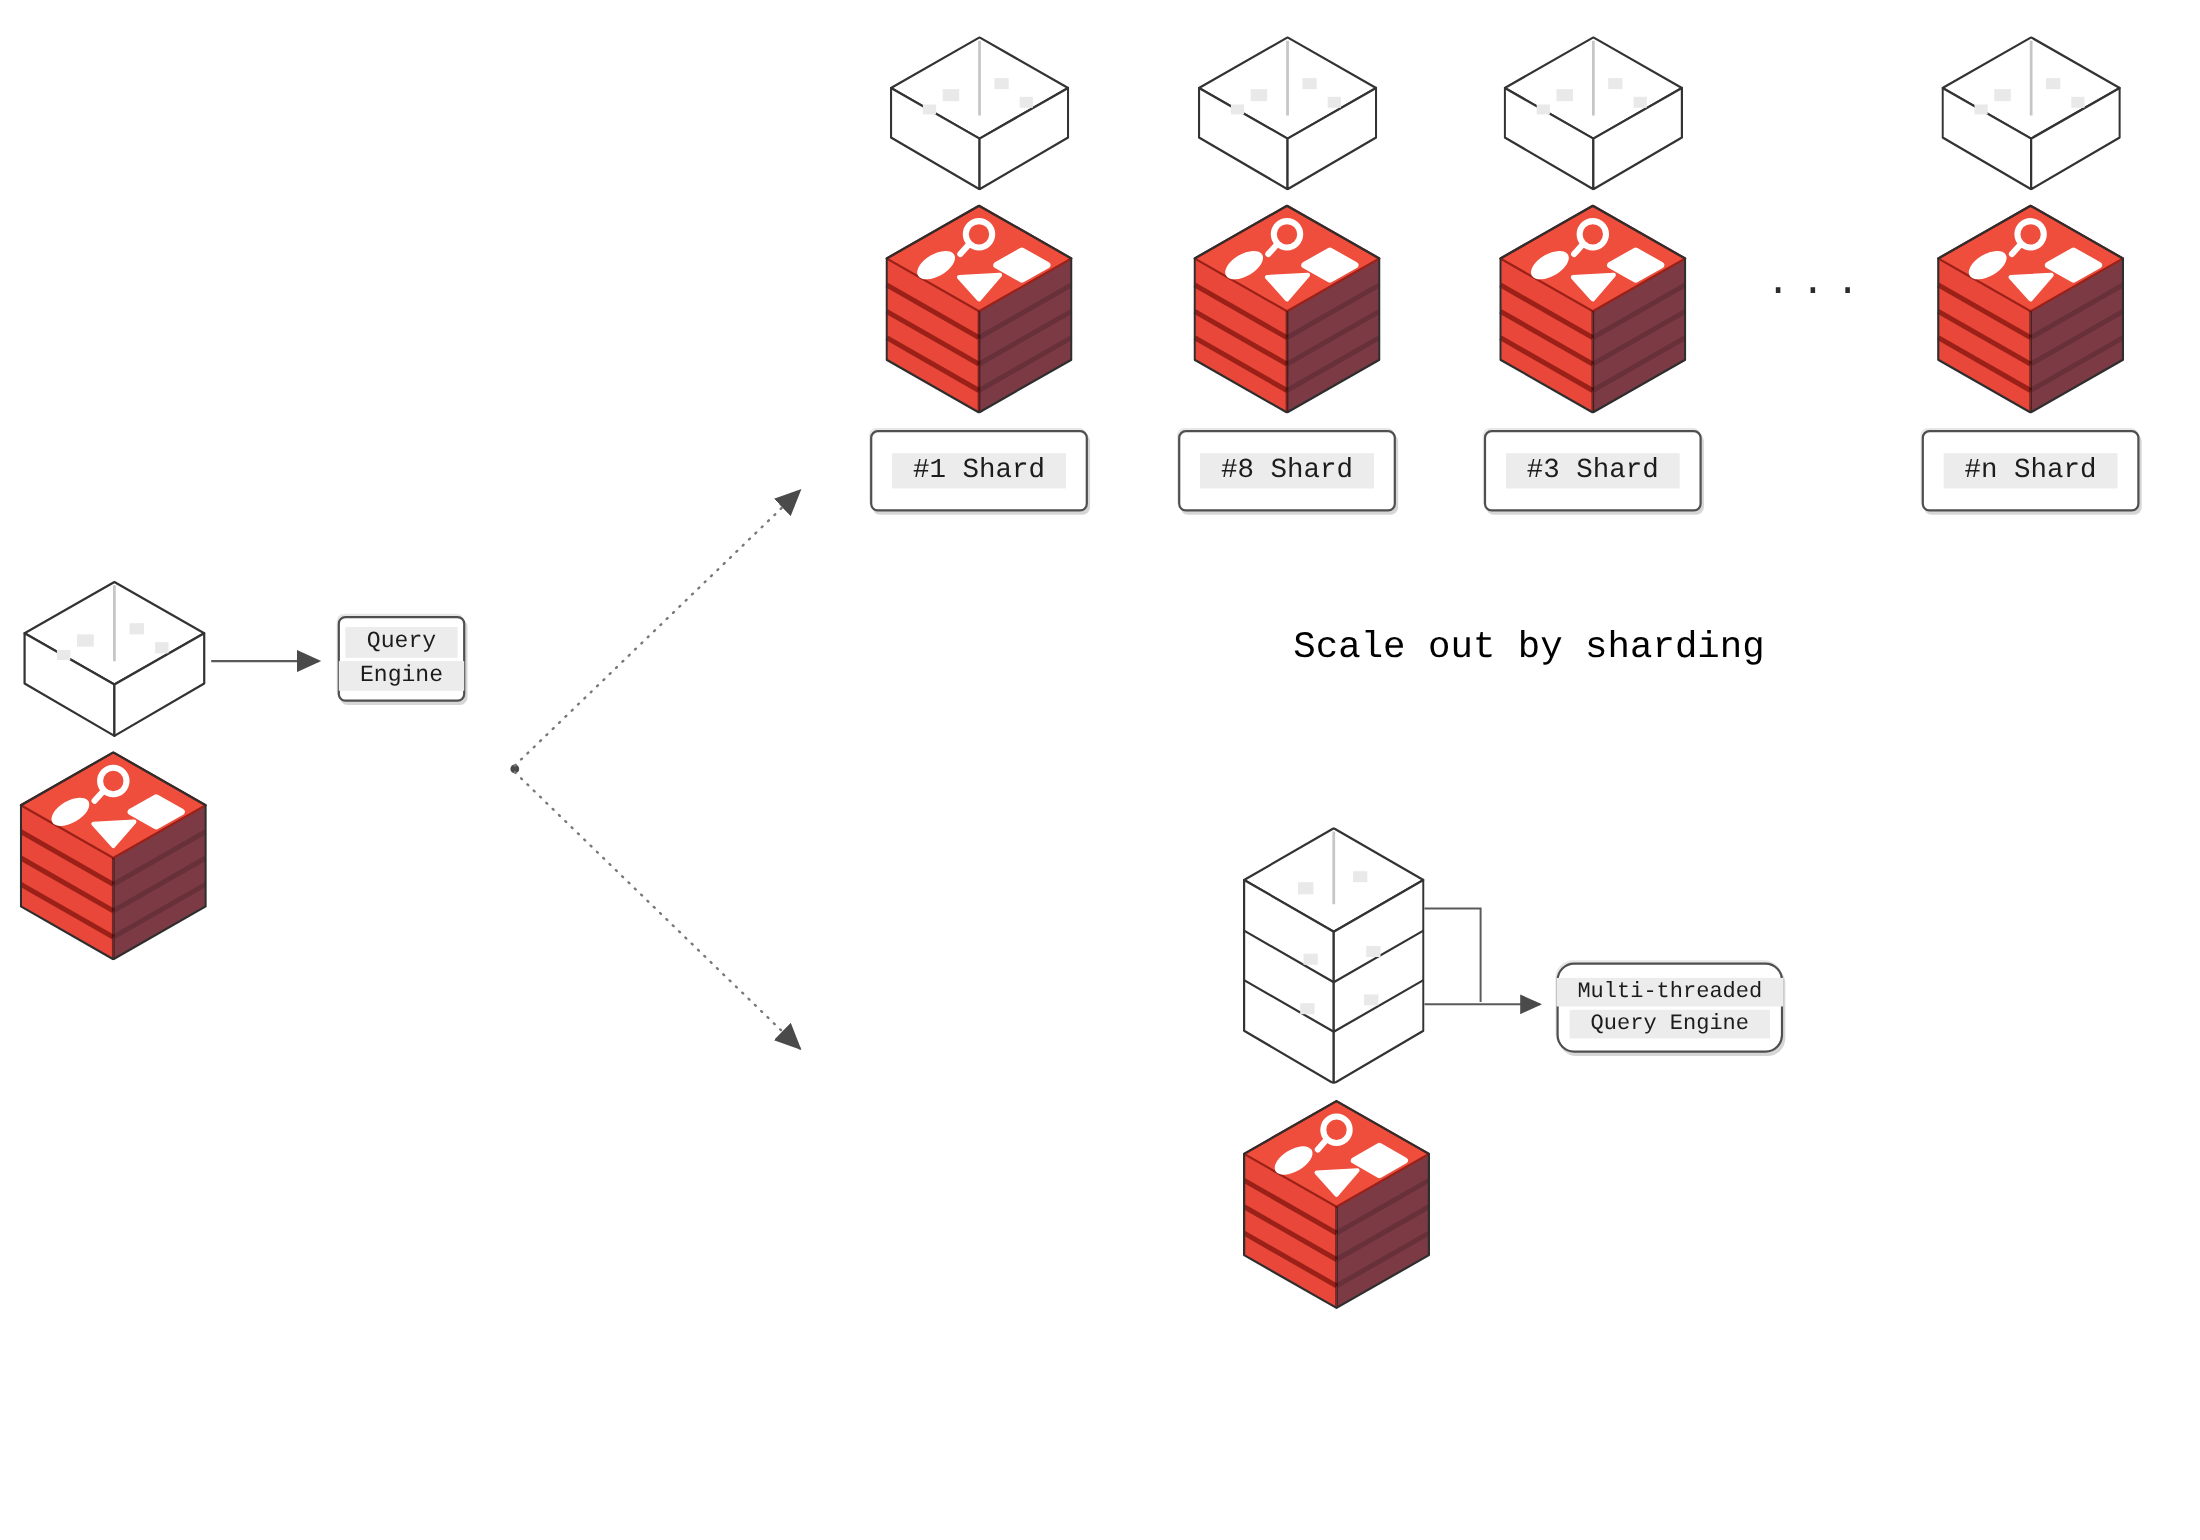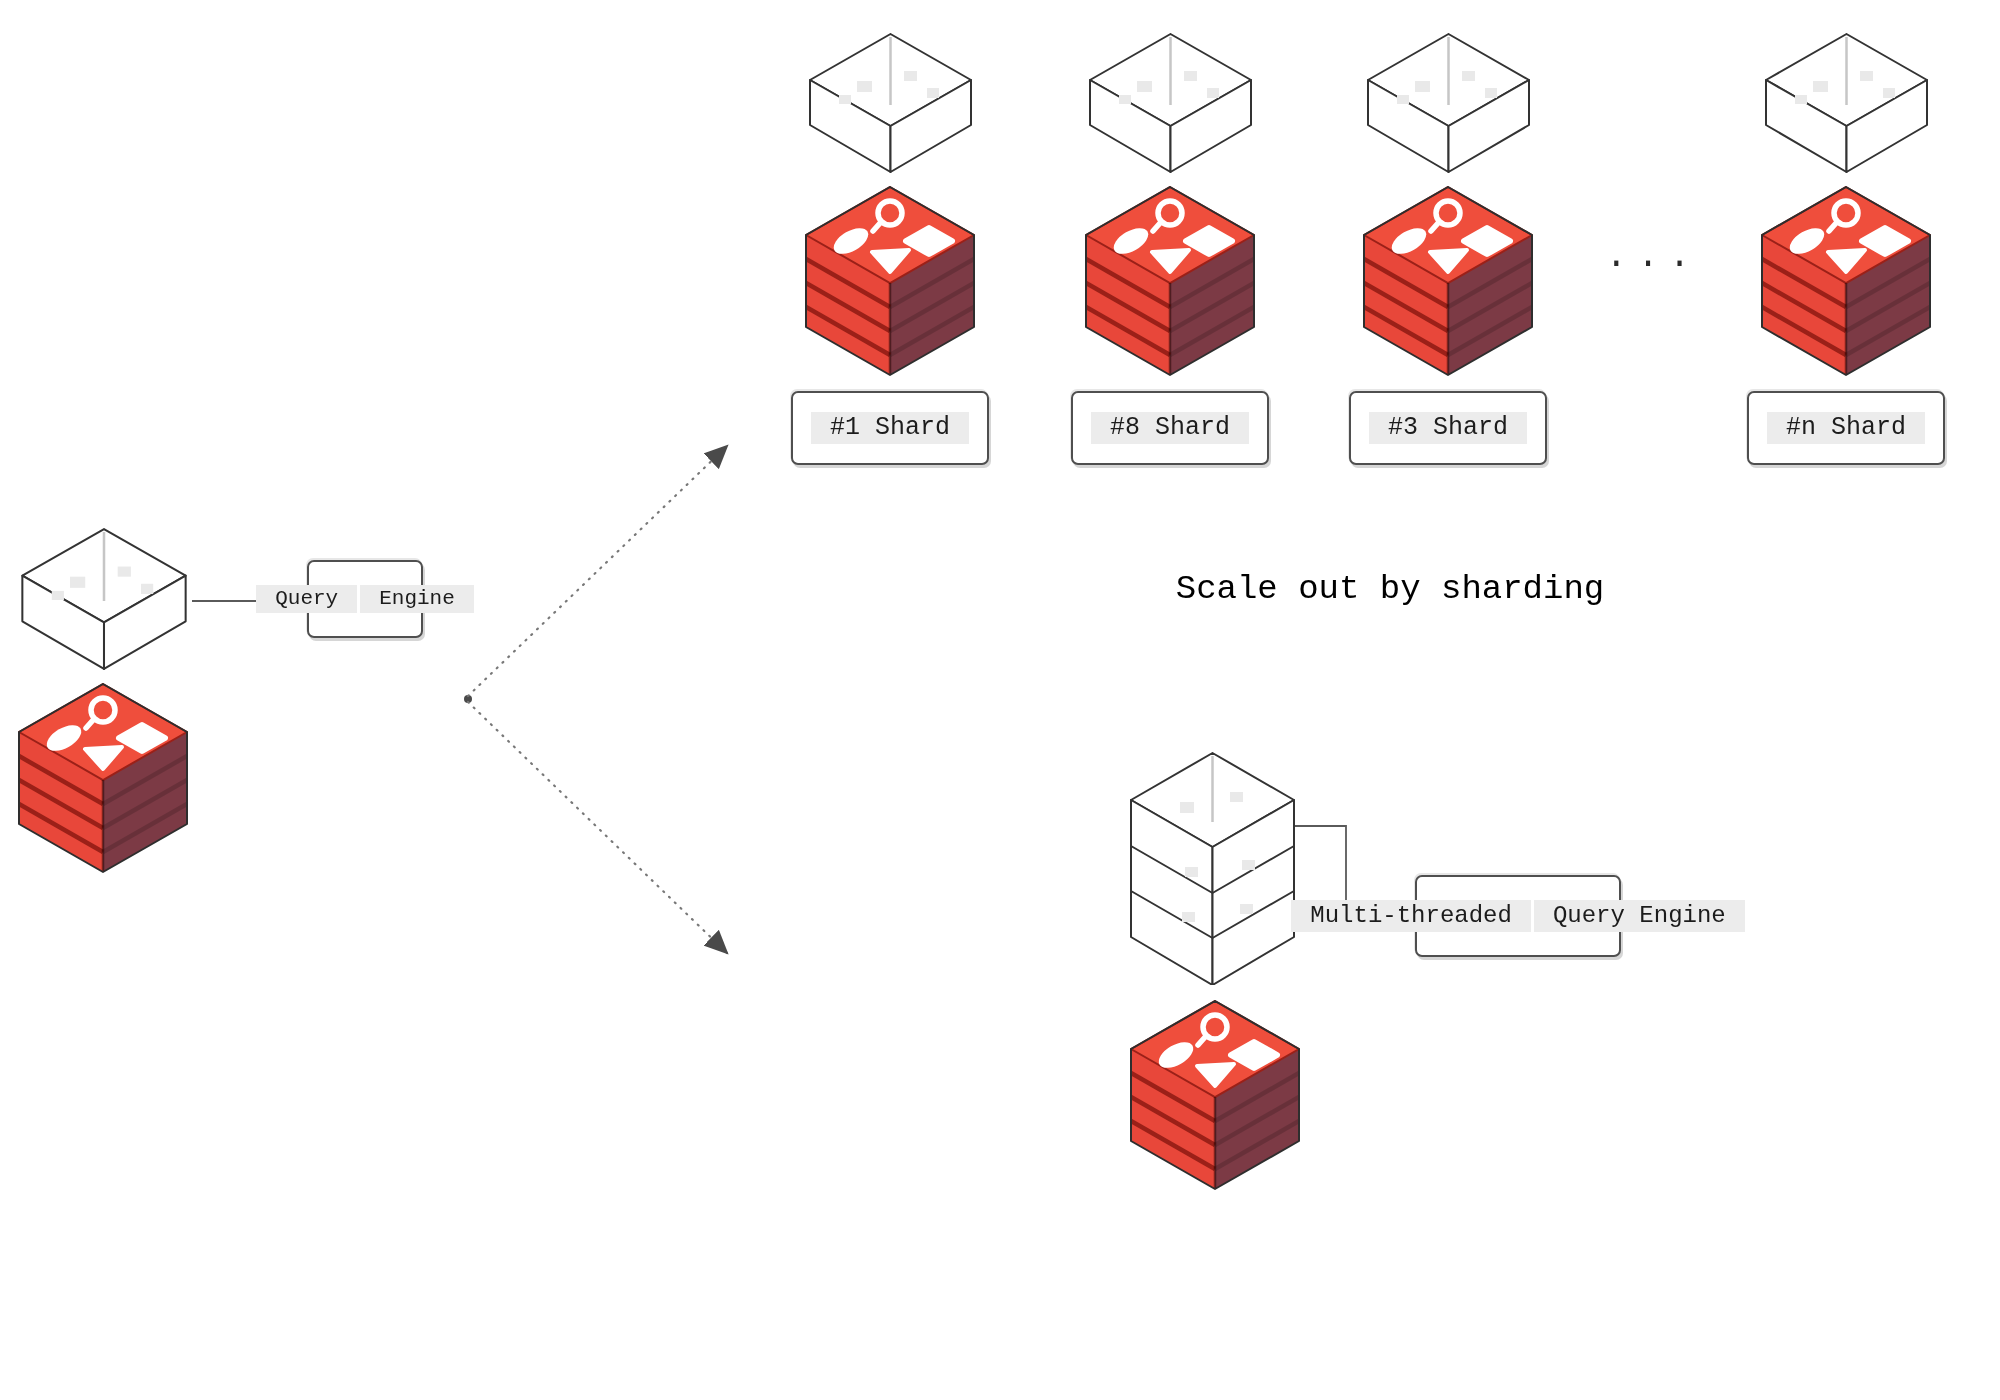--- a/index.html
+++ b/index.html
@@ -20,21 +20,21 @@
     width: 2000px; height: 1400px;
     pointer-events: none;
   }
   .label-box {
     box-sizing: border-box;
     border: 2px solid #4f4f4f;
     border-radius: 7px;
     background: #fff;
     box-shadow: 2px 3px 0 #d6d6d6, -1px -2px 0 #e7e7e7;
     display: flex;
-    flex-direction: row;
+    flex-direction: column;
     align-items: center;
     justify-content: center;
     gap: 3px;
     text-align: center;
   }
   .hl {
     background: var(--label-highlight, #ececec);
     padding: 0 19px;
     line-height: 1.3;
     white-space: nowrap;
@@ -54,21 +54,22 @@
     flex-direction: row;
   }
   .src-label {
     left: 307px; top: 560px;
     width: 116px; height: 78px;
     font-size: 21px;
   }
   .mt-label {
     left: 1415px; top: 875px;
     width: 206px; height: 82px;
-    font-size: 24px;
+    font-size: 20px;
+    border-radius: 16px;
   }
   .section-title {
     position: absolute;
     transform: translateX(-50%);
     font-size: 34px;
     white-space: nowrap;
     color: #000000;
   }
   .ellipsis {
     position: absolute;

